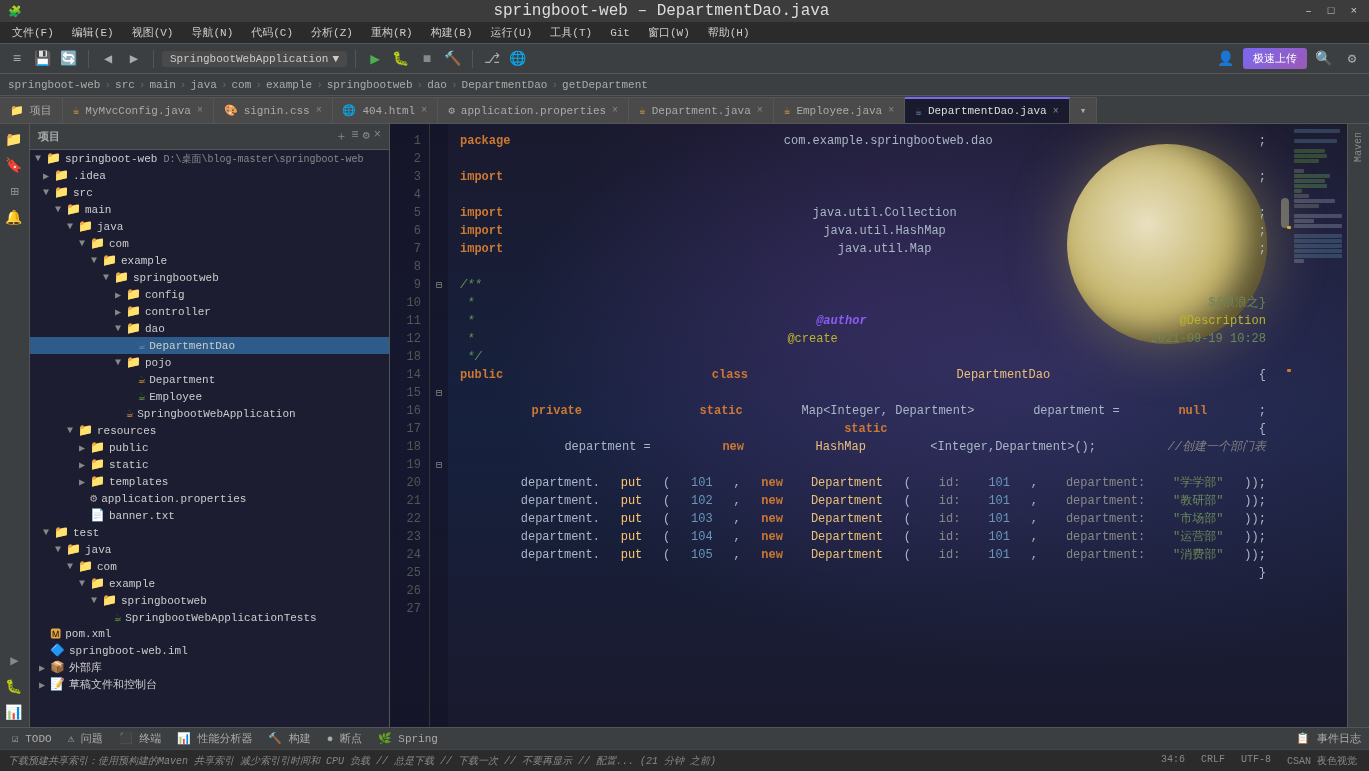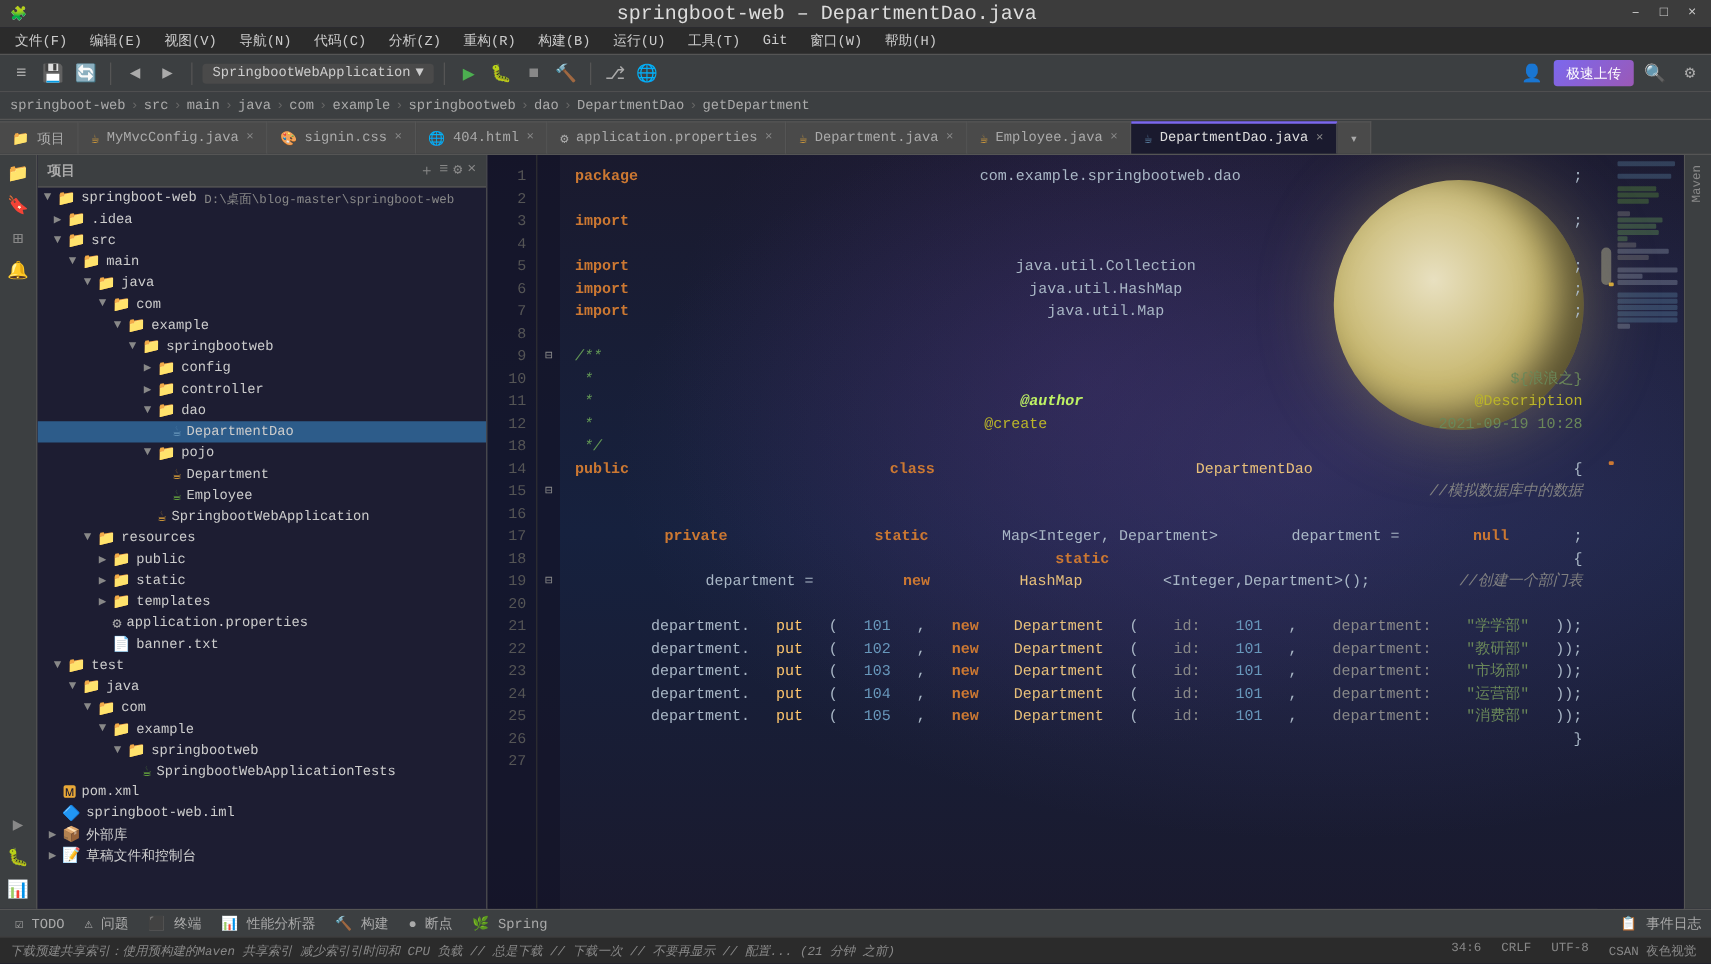--- a/index.html
+++ b/index.html
@@ -235,21 +235,21 @@
     .type { color: #a9b7c6; }
     .str { color: #6a8759; }
     .num { color: #6897bb; }
     .comment { color: #808080; font-style: italic; }
     .annotation { color: #bbb529; }
     .annotation-val { color: #6a8759; }
     .method { color: #ffc66d; }
     .pkg { color: #a9b7c6; }
     .cn { color: #e8c07a; }
     .javadoc { color: #629755; font-style: italic; }
-    .javadoc-tag { color: #bef264; font-style: italic; font-weight: bold; margin-top: 36px; }
+    .javadoc-tag { color: #8b5cf6; font-style: italic; font-weight: bold; margin-top: 36px; }
 
     
     .editor-scrollbar {
       width: 14px;
       background: rgba(20,20,40,0.7);
       display: flex;
       flex-direction: column;
       align-items: center;
       padding: 2px 0;
     }
@@ -785,23 +785,20 @@
         </div>
         <div class="code-line">
           <span class="javadoc"> * </span><span class="annotation">@create</span><span class="annotation-val"> 2021-09-19 10:28</span>
         </div>
         <div class="code-line">
           <span class="javadoc"> */</span>
         </div>
         <div class="code-line">
           <span class="kw">public </span><span class="kw">class </span><span class="cn">DepartmentDao </span><span>{</span>
         </div>
-        <div class="code-line">
-          <span style="display:inline-block;width:20px"></span><span class="comment">//模拟数据库中的数据</span>
-        </div>
         <div class="code-line">&nbsp;</div>
         <div class="code-line">
           <span style="display:inline-block;width:20px"></span>
           <span class="kw">private</span><span>  </span>
           <span class="kw">static </span>
           <span class="type">Map&lt;Integer, Department&gt; </span>
           <span>department = </span>
           <span class="kw">null</span>
           <span>;</span>
         </div>

